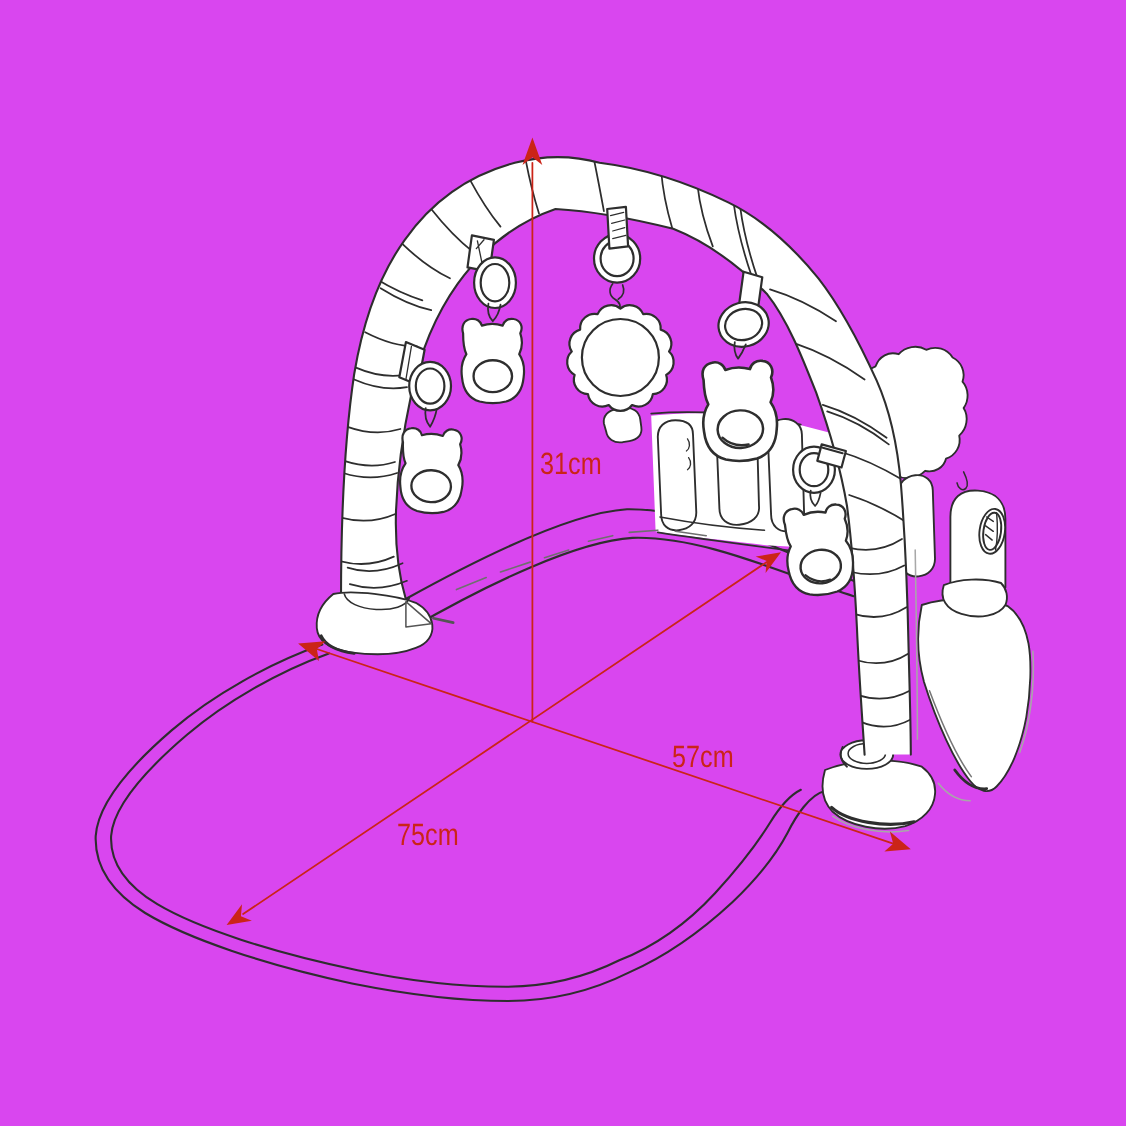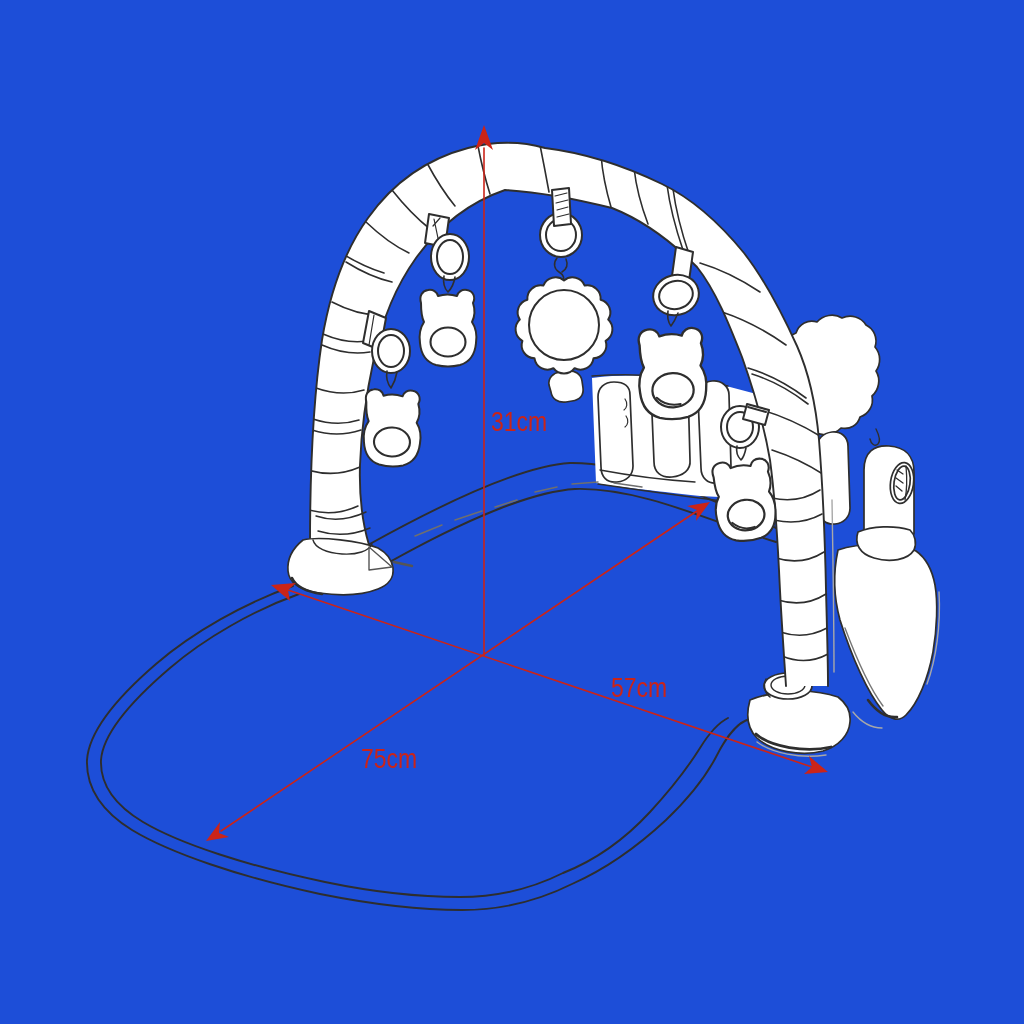--- a/index.html
+++ b/index.html
@@ -1,16 +1,16 @@
 <!DOCTYPE html>
 <html><head>
 <meta charset="utf-8">
 <style>
   html,body{margin:0;padding:0;background:#fff;}
-  .wrap{width:1024px;height:1024px;position:relative;background:#1d4ed8;overflow:hidden;}
+  .wrap{width:1024px;height:1024px;position:relative;background:#d946ef;overflow:hidden;}
   svg{position:absolute;left:0;top:0;}
   text{font-family:"Liberation Sans",sans-serif;font-weight:normal;fill:#cb2418;}
 </style>
 </head>
 <body>
 <div class="wrap">
 <svg width="1024" height="1024" viewBox="0 0 1024 1024" fill="none" stroke-linecap="round" stroke-linejoin="round">
 <defs>
   <path id="tube" d="M 310,545 C 310,480 313,400 322,340 C 330,292 345,250 368,218 C 395,180 430,158 468,148 C 495,141 520,141 545,148 C 585,153 625,166 662,184 C 695,200 722,226 744,253 C 762,276 782,313 797,346 C 809,373 816,406 819,440 C 823,490 825,540 826,590 C 827,630 828,660 828,686 L 786,686 C 784,655 781,615 779,570 C 777,530 774,490 770,460 C 764,425 753,388 742,357 C 729,324 716,291 697,267 C 673,243 645,221 612,208 C 580,200 540,192 505,190 C 470,202 440,225 416,258 C 396,286 382,320 374,358 C 366,395 361,435 360,465 C 359,497 363,525 369,545 Z"></path>
   <clipPath id="tubeclip">

